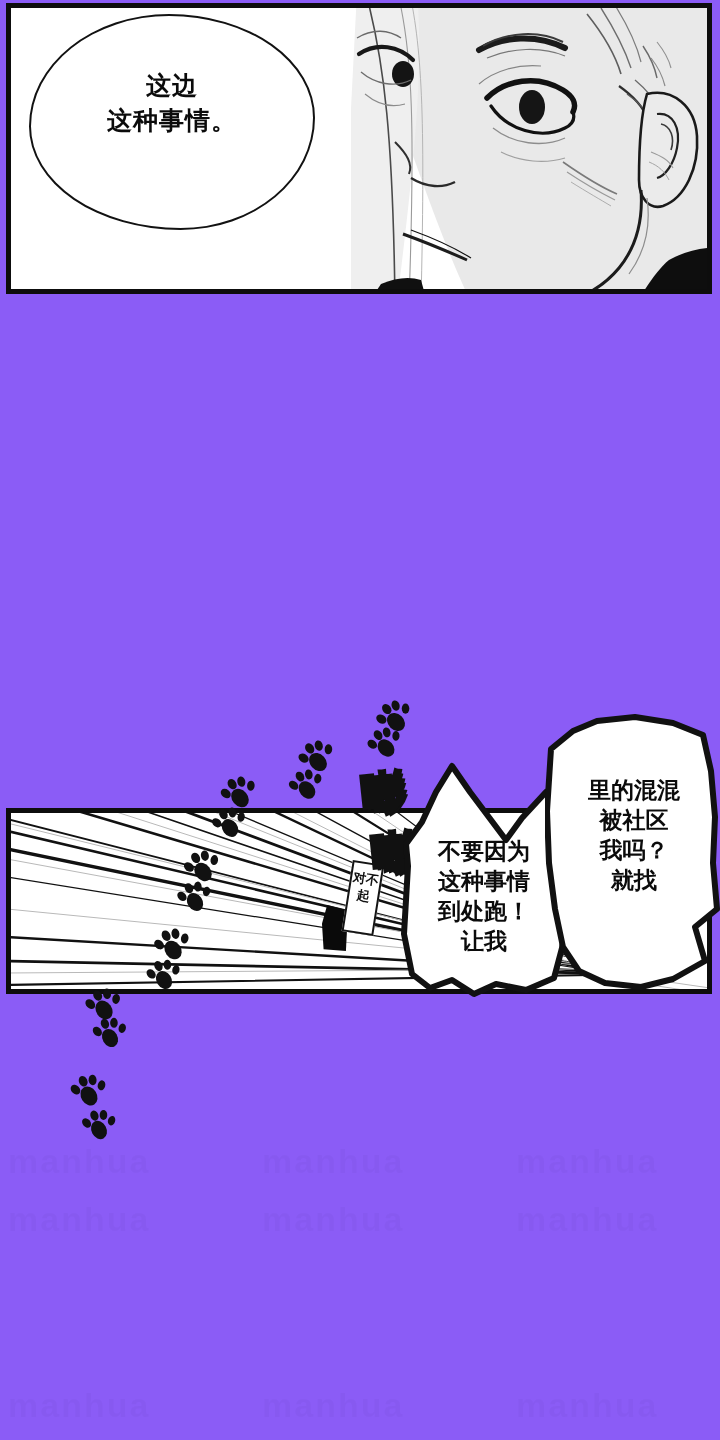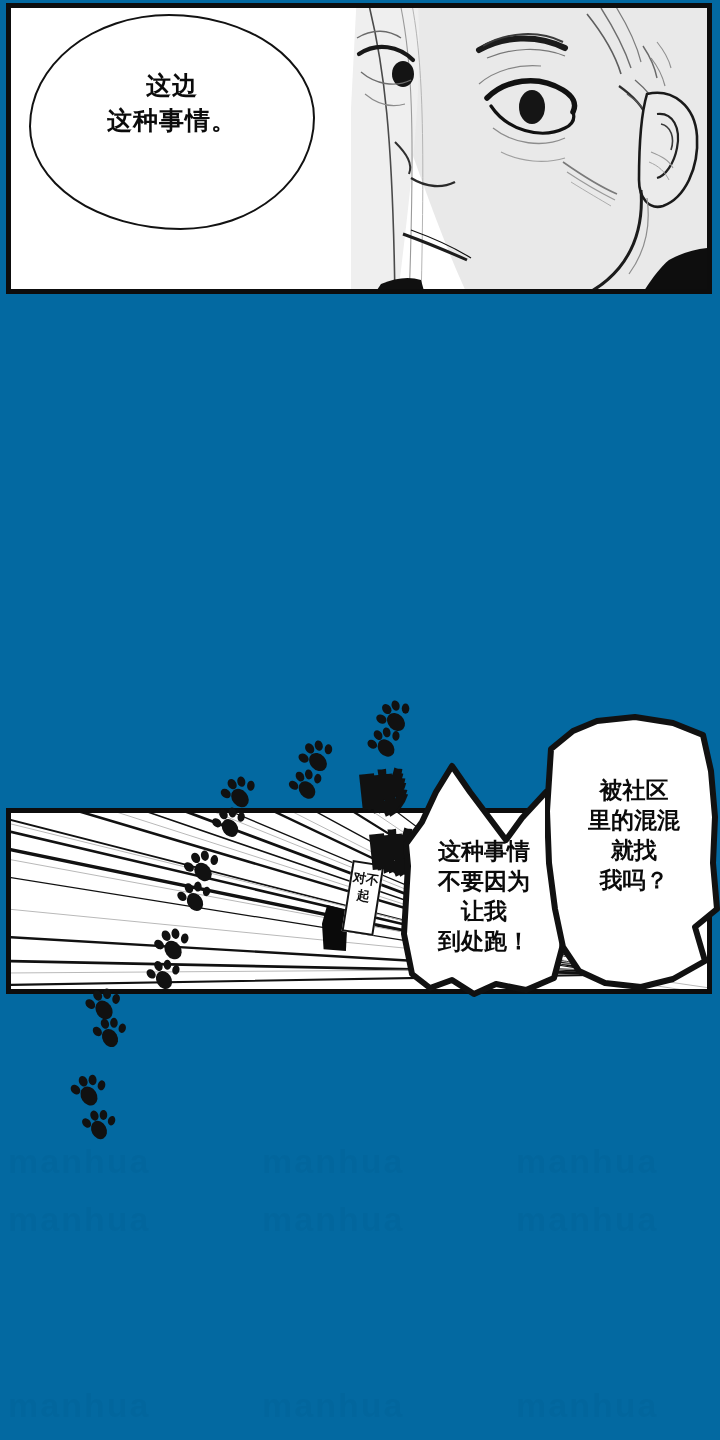--- a/index.html
+++ b/index.html
@@ -1,20 +1,20 @@
 <!DOCTYPE html>
 <html><head>
 <meta charset="utf-8">
 <style>
   html,body{margin:0;padding:0;background:#ffffff;}
   body{
     width:720px;height:1440px;position:relative;overflow:hidden;
     font-family:"Liberation Sans","DejaVu Sans",sans-serif;
   }
-  .page{position:absolute;inset:0;background:#0369a1;}
+  .page{position:absolute;inset:0;background:#8b5cf6;}
 
   
   .panel{position:absolute;background:#ffffff;border:5px solid #0d0d0d;box-sizing:border-box;overflow:hidden;}
 
   
   #panel-one{left:6px;top:3px;width:706px;height:291px;}
   .face-wrap{position:absolute;left:340px;top:-6px;width:372px;height:300px;}
   .bubble-oval{
     position:absolute;left:18px;top:6px;width:282px;height:212px;
     border:2.5px solid #121212;border-radius:49% 51% 47% 53% / 52% 48% 52% 48%;
@@ -228,38 +228,38 @@
   <div class="sfx" id="sfx-one">嘭</div>
   <div class="sfx" id="sfx-two">嘭</div>
 
   <div class="jag" id="bubble-left">
     <svg width="176" height="250" viewBox="0 0 176 250" xmlns="http://www.w3.org/2000/svg">
       <path d="M12,118 L10,96 L26,74 L40,44 L56,18 L74,44 L92,68 L110,92 L126,70 L150,44
                L164,62 L170,110 L172,160 L166,200 L158,230 L130,242 L100,236 L78,246
                L56,232 L34,240 L16,226 L8,186 Z" fill="#ffffff" stroke="#111" stroke-width="6" stroke-linejoin="round"></path>
     </svg>
     <div class="jag-text">
+      <div>不要因为</div>
       <div>这种事情</div>
-      <div>不要因为</div>
+      <div>到处跑！</div>
       <div>让我</div>
-      <div>到处跑！</div>
     </div>
   </div>
 
   <div class="jag" id="bubble-right">
     <svg width="175" height="283" viewBox="0 0 175 283" xmlns="http://www.w3.org/2000/svg">
       <path d="M6,36 L28,18 L52,8 L90,4 L128,10 L158,22 L166,58 L170,104 L168,150
                L172,196 L150,214 L160,248 L128,266 L96,274 L60,270 L34,258 L18,234
                L10,196 L4,150 L2,98 Z" fill="#ffffff" stroke="#111" stroke-width="6" stroke-linejoin="round"></path>
     </svg>
     <div class="jag-text">
+      <div>里的混混</div>
       <div>被社区</div>
-      <div>里的混混</div>
+      <div>我吗？</div>
       <div>就找</div>
-      <div>我吗？</div>
     </div>
   </div>
 
   <div class="wm" style="left:8px;top:1142px;">manhua</div>
   <div class="wm" style="left:262px;top:1142px;">manhua</div>
   <div class="wm" style="left:516px;top:1142px;">manhua</div>
   <div class="wm" style="left:8px;top:1200px;">manhua</div>
   <div class="wm" style="left:262px;top:1200px;">manhua</div>
   <div class="wm" style="left:516px;top:1200px;">manhua</div>
   <div class="wm" style="left:8px;top:1386px;">manhua</div>

